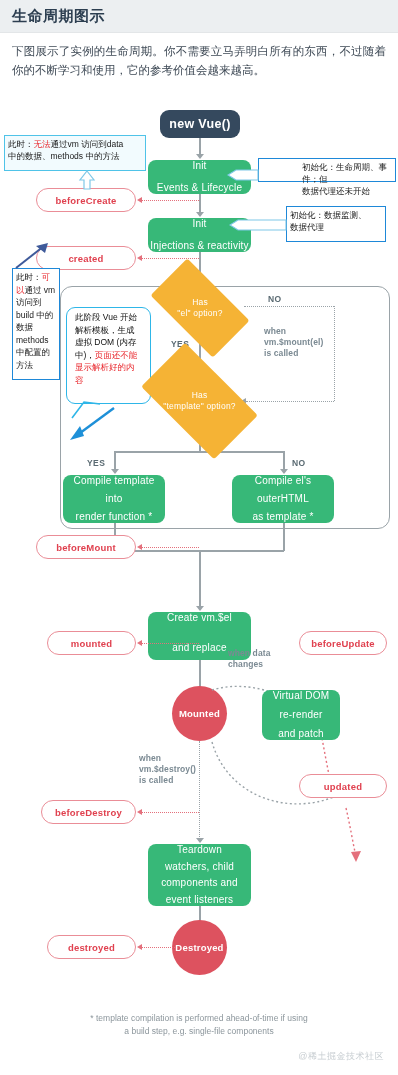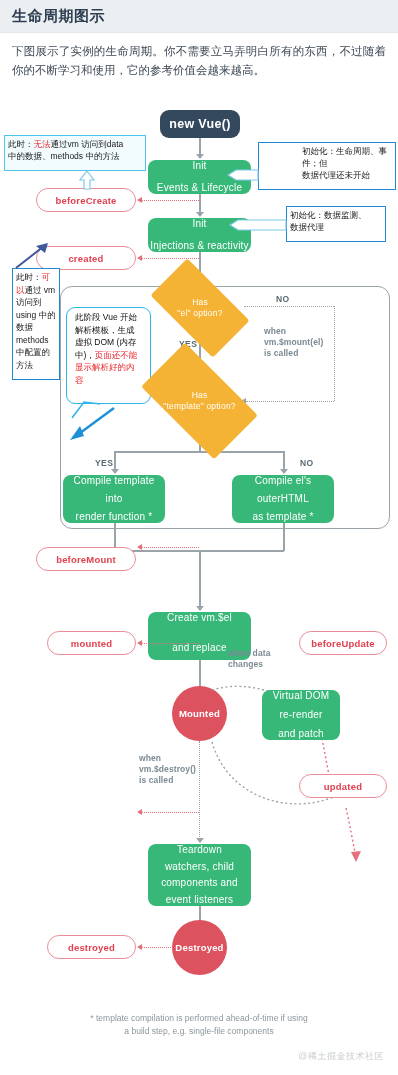--- a/index.html
+++ b/index.html
@@ -90,21 +90,21 @@
     border-right:5px solid #9aa3a8;
   }
 
   .frame {
     position:absolute; border:1.5px solid #9aa3a8; border-radius:12px;
     background:transparent;
   }
 
   .branch-label {
     position:absolute; font-size:8.5px; font-weight:bold;
-    color:#5a6a72; letter-spacing:.4px;margin-left:8px;
+    color:#5a6a72; letter-spacing:.4px;
   }
   .flow-note {
     position:absolute; font-size:8.5px; font-weight:bold; line-height:11px;
     color:#7b8a93; letter-spacing:.1px;
   }
 
   
   .callout {
     position:absolute; border:1.5px solid #1e88d8; background:#ffffff;
     font-size:8.5px; line-height:12px; color:#1a1a1a; padding:2px 3px;
@@ -231,21 +231,21 @@
       <span>render function *</span>
     </div>
 
     <div class="vline" style="left:114px; top:423px; height:28px;"></div>
     <div class="vline" style="left:283px; top:423px; height:28px;"></div>
     <div class="hline" style="left:114px; top:450px; width:170px;"></div>
 
     <div class="vline" style="left:199px; top:450px; height:58px;"></div>
     <div class="arrow-down" style="left:196px; top:506px;"></div>
 
-    <div class="node pill" style="left:36px; top:435px; width:100px; height:24px;margin-top:12px;">
+    <div class="node pill" style="left:36px; top:435px; width:100px; height:24px;">
       <span>beforeMount</span>
     </div>
     <div class="dot-h" style="left:142px; top:447px; width:57px;"></div>
     <div class="arrow-left-red" style="left:137px; top:443.5px;"></div>
 
     <div class="node node-green" style="left:148px; top:512px; width:103px; height:48px; flex-direction:column;gap:17px;">
       <span>Create vm.$el</span>
       <span>and replace</span>
       <span>"el" with it</span>
     </div>
@@ -297,20 +297,23 @@
 
     <div class="dot-v-gray" style="left:199px; top:641px; height:100px;"></div>
     <div class="arrow-down" style="left:196px; top:738px;"></div>
 
     <div class="flow-note" style="left:139px; top:653px; width:120px;">
       <div>when</div>
       <div>vm.$destroy()</div>
       <div>is called</div>
     </div>
 
+    <div class="node pill" style="left:41px; top:700px; width:95px; height:24px;">
+      <span>beforeDestroy</span>
+    </div>
     <div class="dot-h" style="left:142px; top:712px; width:57px;"></div>
     <div class="arrow-left-red" style="left:137px; top:708.5px;"></div>
 
     <div class="node node-green" style="left:148px; top:744px; width:103px; height:62px; flex-direction:column;">
       <span>Teardown</span>
       <span>watchers, child</span>
       <span>components and</span>
       <span>event listeners</span>
     </div>
 
@@ -334,21 +337,21 @@
       <div>中的数据、methods 中的方法</div>
     </div>
 
     <div class="oarrow" style="left:78px; top:70px;">
       <svg width="18" height="20" viewBox="0 0 18 20">
         <path d="M9 1 L16 10 L12 10 L12 19 L6 19 L6 10 L2 10 Z" fill="#ffffff" stroke="#7fc8e8" stroke-width="1.2"></path>
       </svg>
     </div>
 
     <div class="callout" style="left:12px; top:168px; width:48px; height:112px; line-height:12.5px;">
-      <span>此时：</span><span class="hl">可</span><span class="hl">以</span><span>通过 vm 访问到 using 中的数据 methods 中配置的方法</span>
+      <span>此时：</span><span class="hl">可</span><span class="hl">以</span><span>通过 vm 访问到 build 中的数据 methods 中配置的方法</span>
     </div>
 
     <div class="oarrow" style="left:14px; top:142px;">
       <svg width="36" height="28" viewBox="0 0 36 28">
         <path d="M2 26 L30 4" stroke="#3f5a9a" stroke-width="2" fill="none"></path>
         <polygon points="34,1 22,4 31,11" fill="#3f5a9a"></polygon>
       </svg>
     </div>
 
     <div class="bubble" style="left:66px; top:207px; width:85px; height:97px;">
@@ -361,21 +364,21 @@
       </svg>
     </div>
 
     <div class="oarrow" style="left:68px; top:306px;">
       <svg width="48" height="36" viewBox="0 0 48 36">
         <path d="M46 2 L8 30" stroke="#1e90d8" stroke-width="2.4" fill="none"></path>
         <polygon points="2,34 16,30 12,20" fill="#1e90d8"></polygon>
       </svg>
     </div>
 
-    <div class="callout" style="left:258px; top:42px; width:138px; height:48px;padding-left:43px;">
+    <div class="callout" style="left:258px; top:58px; width:138px; height:24px;padding-left:43px;">
       <div>初始化：生命周期、事件；但</div>
       <div>数据代理还未开始</div>
     </div>
 
     <div class="oarrow" style="left:226px; top:68px;">
       <svg width="34" height="14" viewBox="0 0 34 14">
         <path d="M32 2 L10 2 L2 7 L10 12 L32 12 Z" fill="#ffffff" stroke="#7fc8e8" stroke-width="1.1"></path>
       </svg>
     </div>
 

